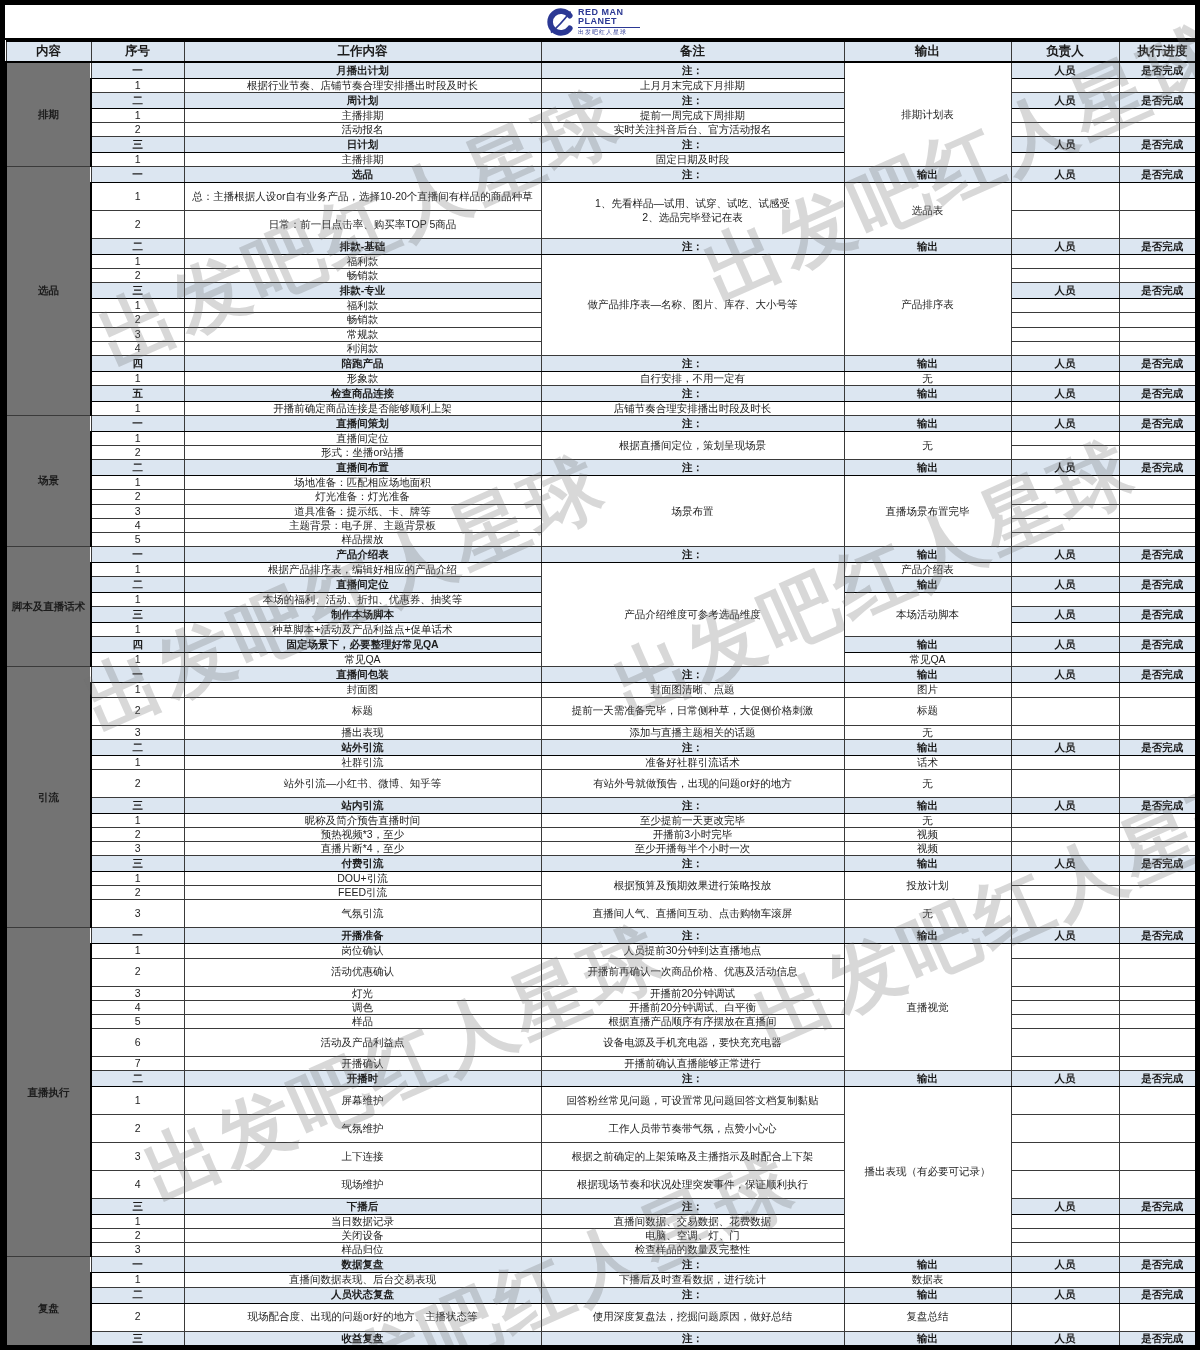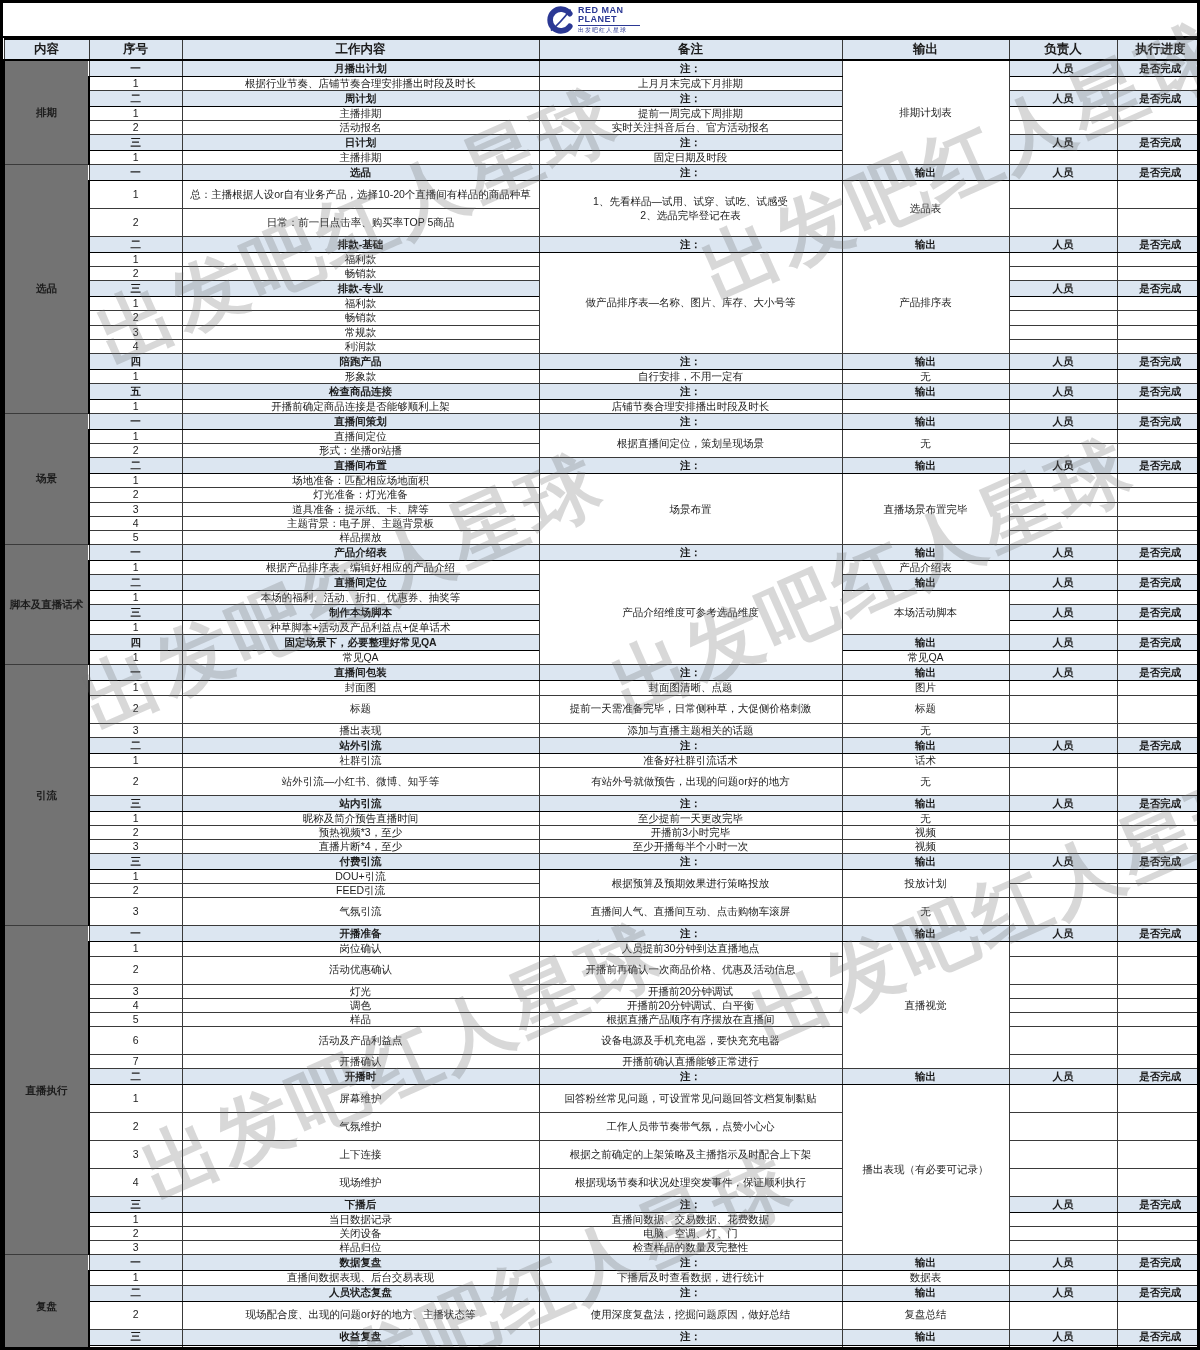--- a/index.html
+++ b/index.html
@@ -1,20 +1,20 @@
 <!DOCTYPE html>
 <html><head>
 <meta charset="utf-8">
 <style>
   html,body{margin:0;padding:0;background:#888;}
   .page{
     position:relative; width:1200px; height:1350px; margin:0 auto;
     background:#fff; overflow:hidden;
     font-family:"Liberation Sans","DejaVu Sans",sans-serif;
-    border:3px solid #000000; box-sizing:border-box;
+    border:5px solid #000000; box-sizing:border-box;
   }
   
   .titlebar{
     height:33px; display:flex; align-items:center; justify-content:center;
     border-bottom:2px solid #000; position:relative; z-index:1; background:#fff;
   }
   .logo{display:flex; align-items:center; margin-right:14px;}
   .logo svg{display:block;}
   .brand{display:flex; flex-direction:column; line-height:1; margin-left:4px;}
   .brand .en{font-size:9px; font-weight:bold; color:#2b3894; letter-spacing:.5px;}

